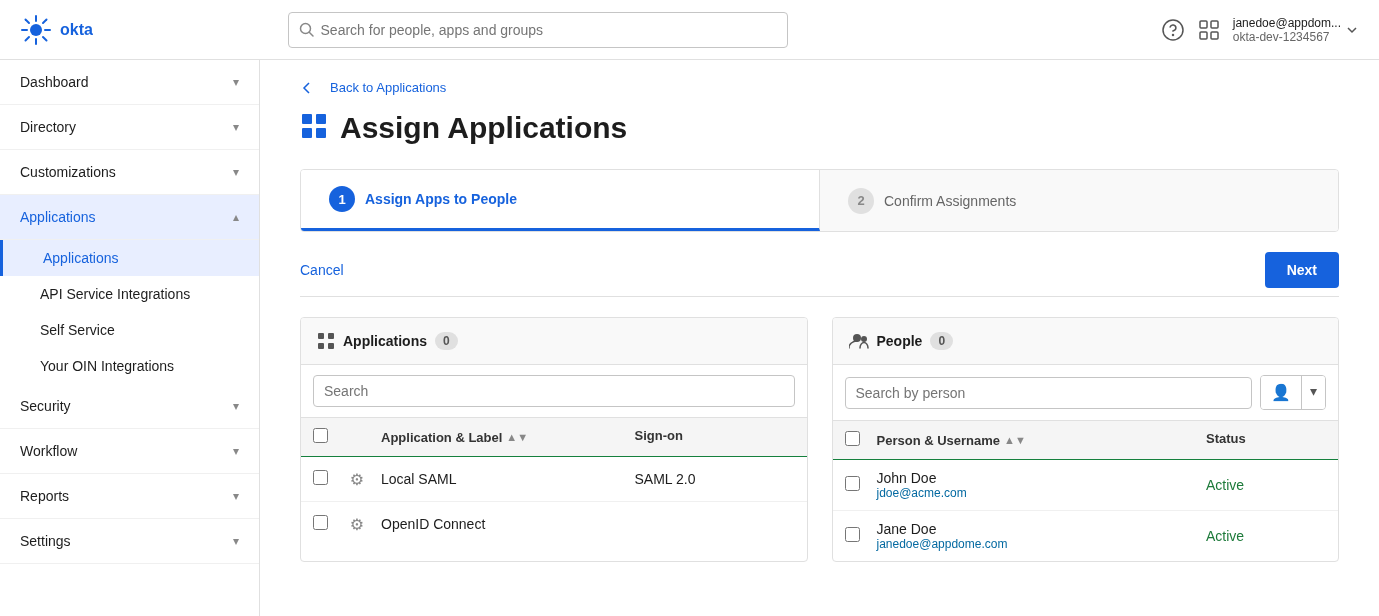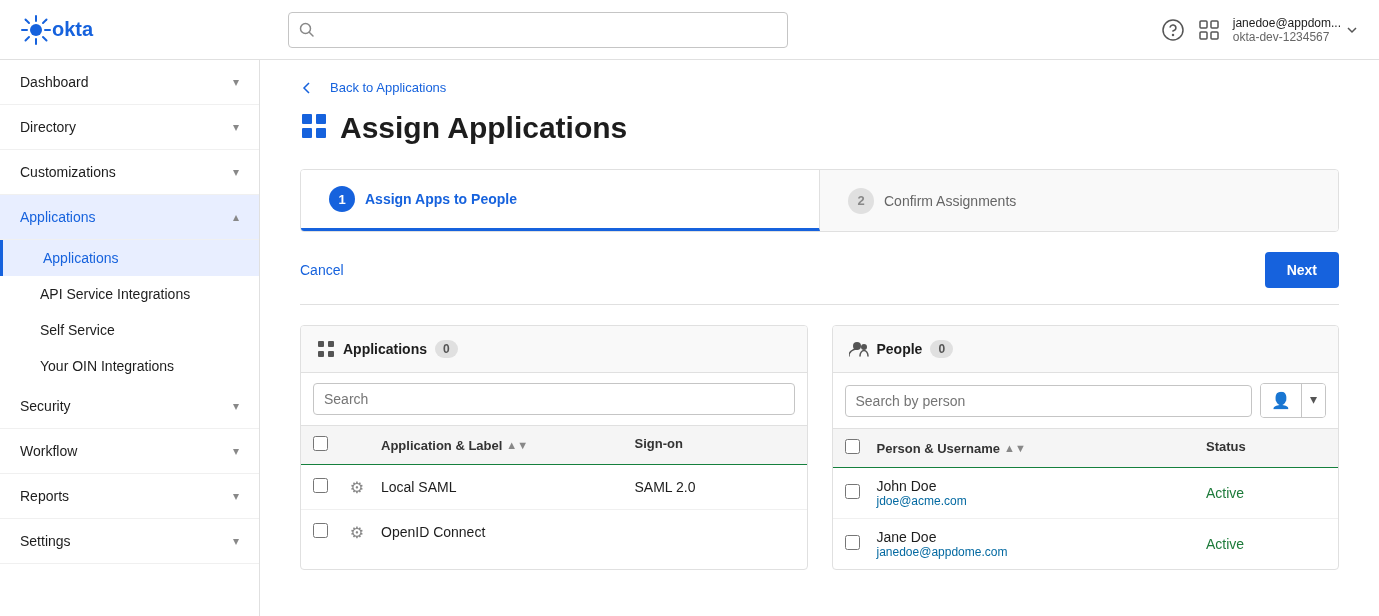--- a/index.html
+++ b/index.html
@@ -3,21 +3,21 @@
   <meta charset="utf-8">
   <style>
     * { box-sizing: border-box; margin: 0; padding: 0; }
     body { font-family: -apple-system, BlinkMacSystemFont, 'Segoe UI', sans-serif; font-size: 14px; color: #1d1d1d; background: #fff; display: flex; flex-direction: column; height: 616px; overflow: hidden; }
 
     
     .topnav {
       display: flex; align-items: center; height: 60px; border-bottom: 1px solid #e0e0e0;
       padding: 0 20px; gap: 16px; flex-shrink: 0;
     }
-    .logo { display: flex; align-items: center; font-weight: 700; font-size: 20px; color: #1662dd; }
+    .logo { display: flex; align-items: center; gap: 8px; font-weight: 700; font-size: 16px; color: #1662dd; }
     .logo-icon { width: 32px; height: 32px; }
     .search-bar {
       flex: 1; max-width: 500px; margin: 0 auto;
       display: flex; align-items: center; border: 1px solid #c5c5c5; border-radius: 4px;
       padding: 0 10px; height: 36px; background: #fff;
     }
     .search-bar input { border: none; outline: none; width: 100%; font-size: 14px; color: #666; background: transparent; }
     .nav-right { display: flex; align-items: center; gap: 12px; margin-left: auto; }
     .nav-icon { width: 24px; height: 24px; color: #555; cursor: pointer; }
     .user-info { display: flex; align-items: center; gap: 4px; cursor: pointer; }
@@ -67,21 +67,21 @@
     .wizard-tab:last-child { border-right: none; }
     .wizard-tab.active { background: #fff; border-bottom: 3px solid #1662dd; color: #1662dd; font-weight: 600; }
     .wizard-tab-num {
       width: 26px; height: 26px; border-radius: 50%; display: flex; align-items: center; justify-content: center;
       font-size: 13px; font-weight: 700;
     }
     .wizard-tab.active .wizard-tab-num { background: #1662dd; color: #fff; }
     .wizard-tab:not(.active) .wizard-tab-num { background: #e0e0e0; color: #888; }
 
     
-    .actions-row { display: flex; align-items: center; justify-content: space-between; margin-bottom: 20px; padding-bottom: 16px; border-bottom: 1px solid #e0e0e0; }
+    .actions-row { display: flex; align-items: center; justify-content: space-between; margin-bottom: 20px; padding-bottom: 8px; border-bottom: 1px solid #e0e0e0; }
     .btn-cancel { background: transparent; border: none; color: #1662dd; font-size: 14px; cursor: pointer; padding: 8px 0; }
     .btn-next { background: #1662dd; color: #fff; border: none; border-radius: 4px; padding: 10px 22px; font-size: 14px; font-weight: 600; cursor: pointer; }
 
     
     .panels { display: flex; gap: 24px; }
     .panel { flex: 1; border: 1px solid #e0e0e0; border-radius: 4px; overflow: hidden; }
 
     .panel-header { display: flex; align-items: center; gap: 8px; padding: 14px 16px; background: #f9f9f9; border-bottom: 1px solid #e0e0e0; font-size: 14px; font-weight: 600; }
     .panel-count { background: #e0e0e0; border-radius: 10px; padding: 2px 8px; font-size: 12px; font-weight: 600; color: #555; }
 
@@ -138,20 +138,21 @@
       </g>
     </svg>
     <span>okta</span>
   </div>
 
   <div class="search-bar">
     <svg width="16" height="16" viewBox="0 0 16 16" fill="none" style="margin-right:6px;flex-shrink:0;">
       <circle cx="6.5" cy="6.5" r="5" stroke="#888" stroke-width="1.5"></circle>
       <line x1="10.5" y1="10.5" x2="14" y2="14" stroke="#888" stroke-width="1.5" stroke-linecap="round"></line>
     </svg>
+    <input type="text" placeholder="Search for people, apps and groups" style="">
   </div>
 
   <div class="nav-right">
     <svg class="nav-icon" viewBox="0 0 24 24" fill="none" stroke="#555" stroke-width="1.5">
       <circle cx="12" cy="12" r="10"></circle>
       <path d="M9.09 9a3 3 0 0 1 5.83 1c0 2-3 3-3 3" stroke-linecap="round"></path>
       <circle cx="12" cy="17" r="0.5" fill="#555"></circle>
     </svg>
     <svg class="nav-icon" viewBox="0 0 24 24" fill="none" stroke="#555" stroke-width="1.5">
       <rect x="3" y="3" width="7" height="7" rx="1"></rect>

